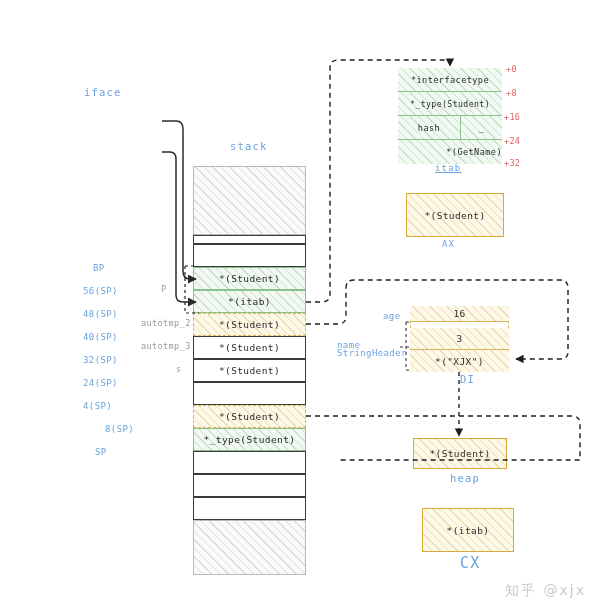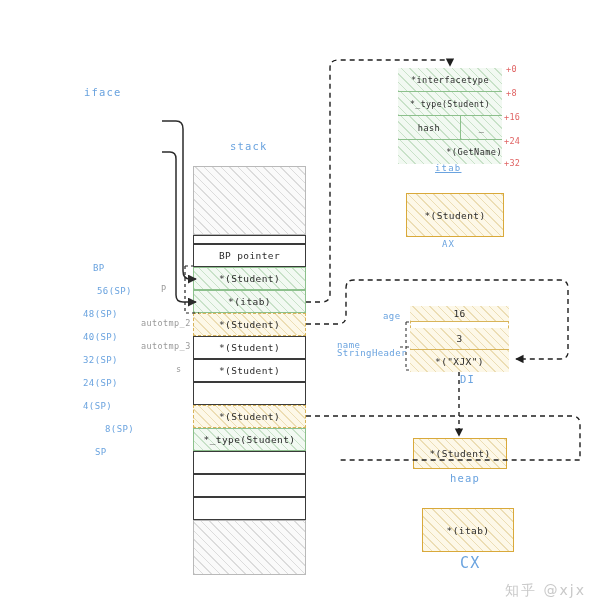--- a/index.html
+++ b/index.html
@@ -70,23 +70,20 @@
   <div class="cap" style="left:230px;top:140px;">stack</div>
 
   <div class="cell hatch-grey bd-grey" style="left:193px;top:166px;width:113px;height:69px;">
     <span></span>
     </div>
   <div class="cell plain bd-dark" style="left:193px;top:235px;width:113px;height:26px;">
     <span>......</span>
     </div>
   <div class="cell plain bd-dark" style="left:193px;top:243px;width:113px;height:22px;"></div>
   <div class="cell plain bd-dark" style="left:193px;top:244px;width:113px;height:23px;"></div>
-  <div class="cell plain bd-dark" style="left:193px;top:244px;width:113px;height:23px;background:#fff;">
-    <span>BP pointer</span>
-    </div>
   <div class="cell hatch-green bd-green" style="left:193px;top:267px;width:113px;height:23px;">
     <span>*(Student)</span>
     </div>
   <div class="cell hatch-green bd-green" style="left:193px;top:290px;width:113px;height:23px;">
     <span>*(itab)</span>
     </div>
   <div class="cell hatch-gold bd-gold-dashed" style="left:193px;top:313px;width:113px;height:23px;">
     <span>*(Student)</span>
     </div>
   <div class="cell plain bd-dark" style="left:193px;top:336px;width:113px;height:23px;">
@@ -111,21 +108,21 @@
     <span></span>
     </div>
   <div class="cell plain bd-dark" style="left:193px;top:497px;width:113px;height:23px;">
     <span></span>
     </div>
   <div class="cell hatch-grey bd-grey" style="left:193px;top:520px;width:113px;height:55px;">
     <span></span>
     </div>
 
   <div class="lbl-blue" style="left:93px;top:263px;">BP</div>
-  <div class="lbl-blue" style="left:97px;top:286px;">56(SP)</div>
+  <div class="lbl-blue" style="left:83px;top:286px;">56(SP)</div>
   <div class="lbl-blue" style="left:83px;top:309px;">48(SP)</div>
   <div class="lbl-blue" style="left:83px;top:332px;">40(SP)</div>
   <div class="lbl-blue" style="left:83px;top:355px;">32(SP)</div>
   <div class="lbl-blue" style="left:83px;top:378px;">24(SP)</div>
   <div class="lbl-blue" style="left:83px;top:401px;">4(SP)</div>
   <div class="lbl-blue" style="left:88px;top:424px;margin-left:17px;">8(SP)</div>
   <div class="lbl-blue" style="left:95px;top:447px;">SP</div>
 
   <div class="lbl-grey" style="left:161px;top:284px;">P</div>
   <div class="lbl-grey" style="left:141px;top:318px;">autotmp_2</div>

